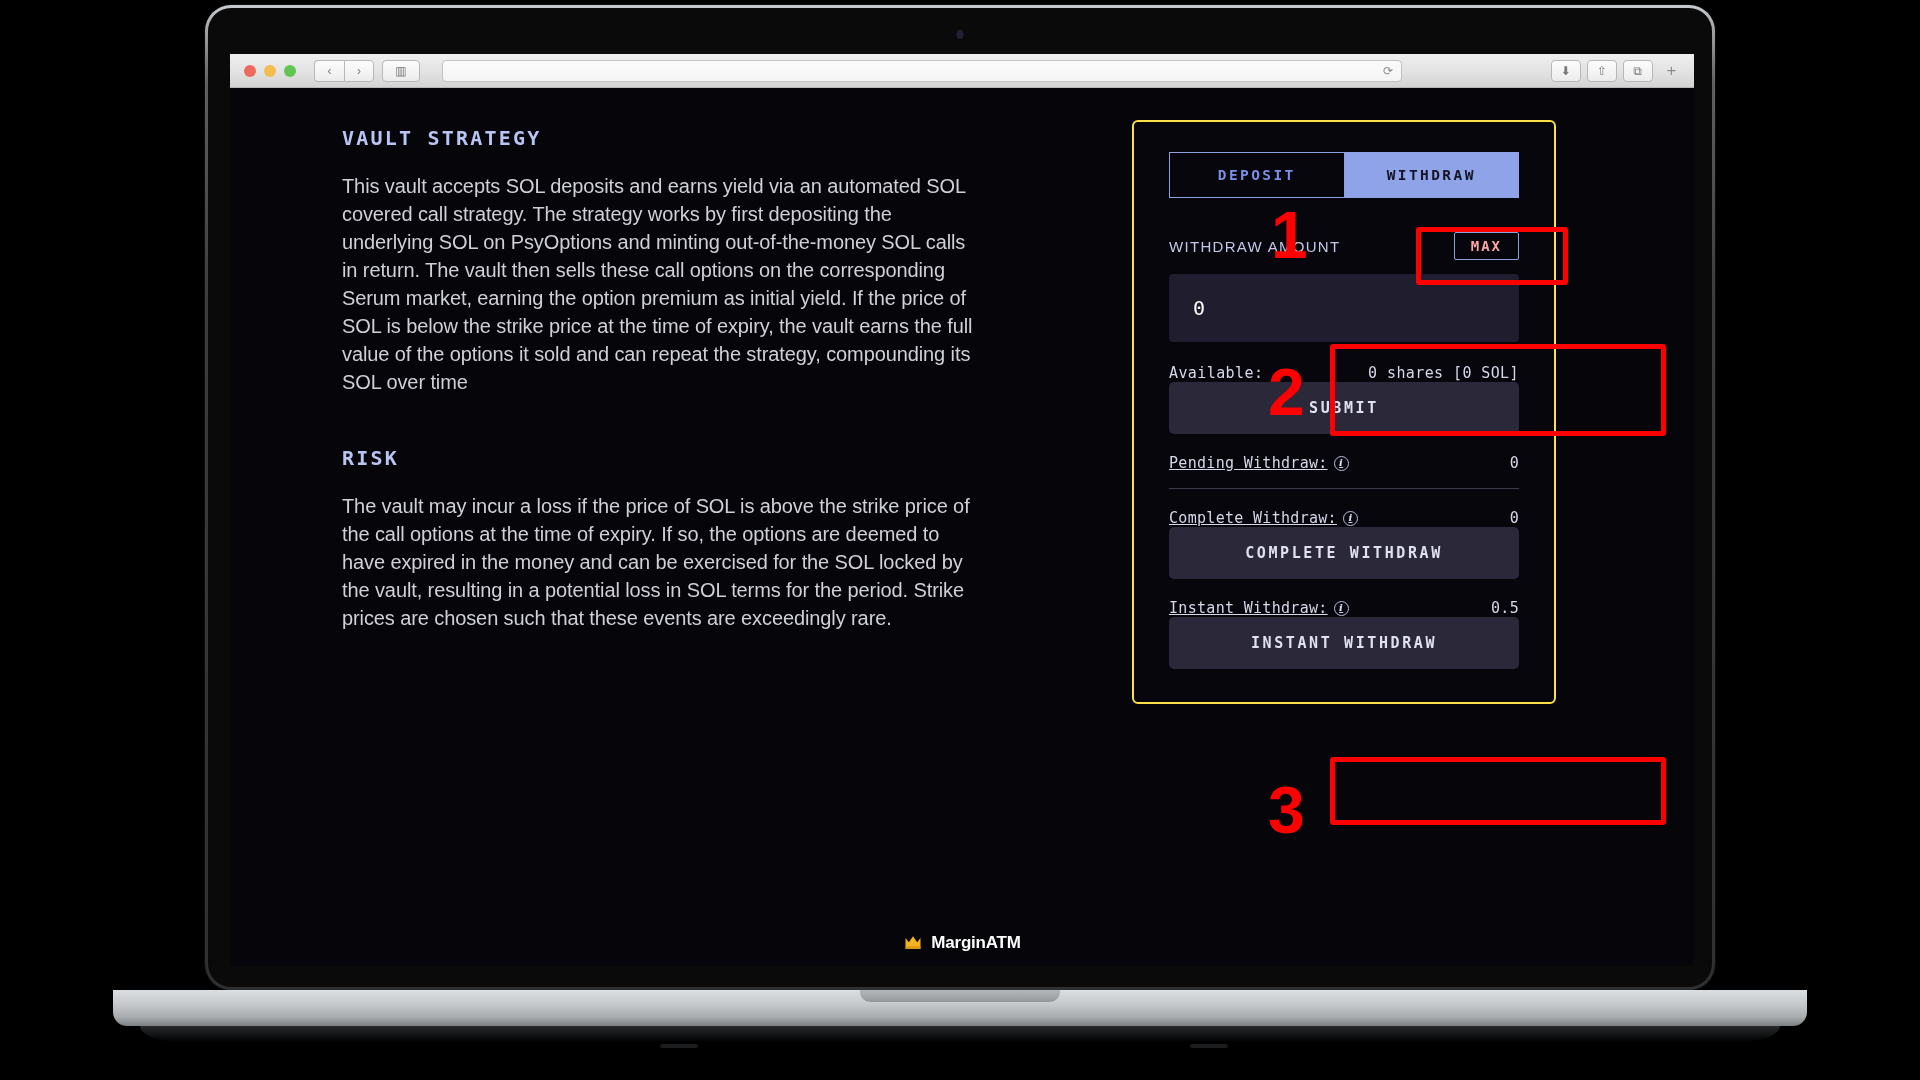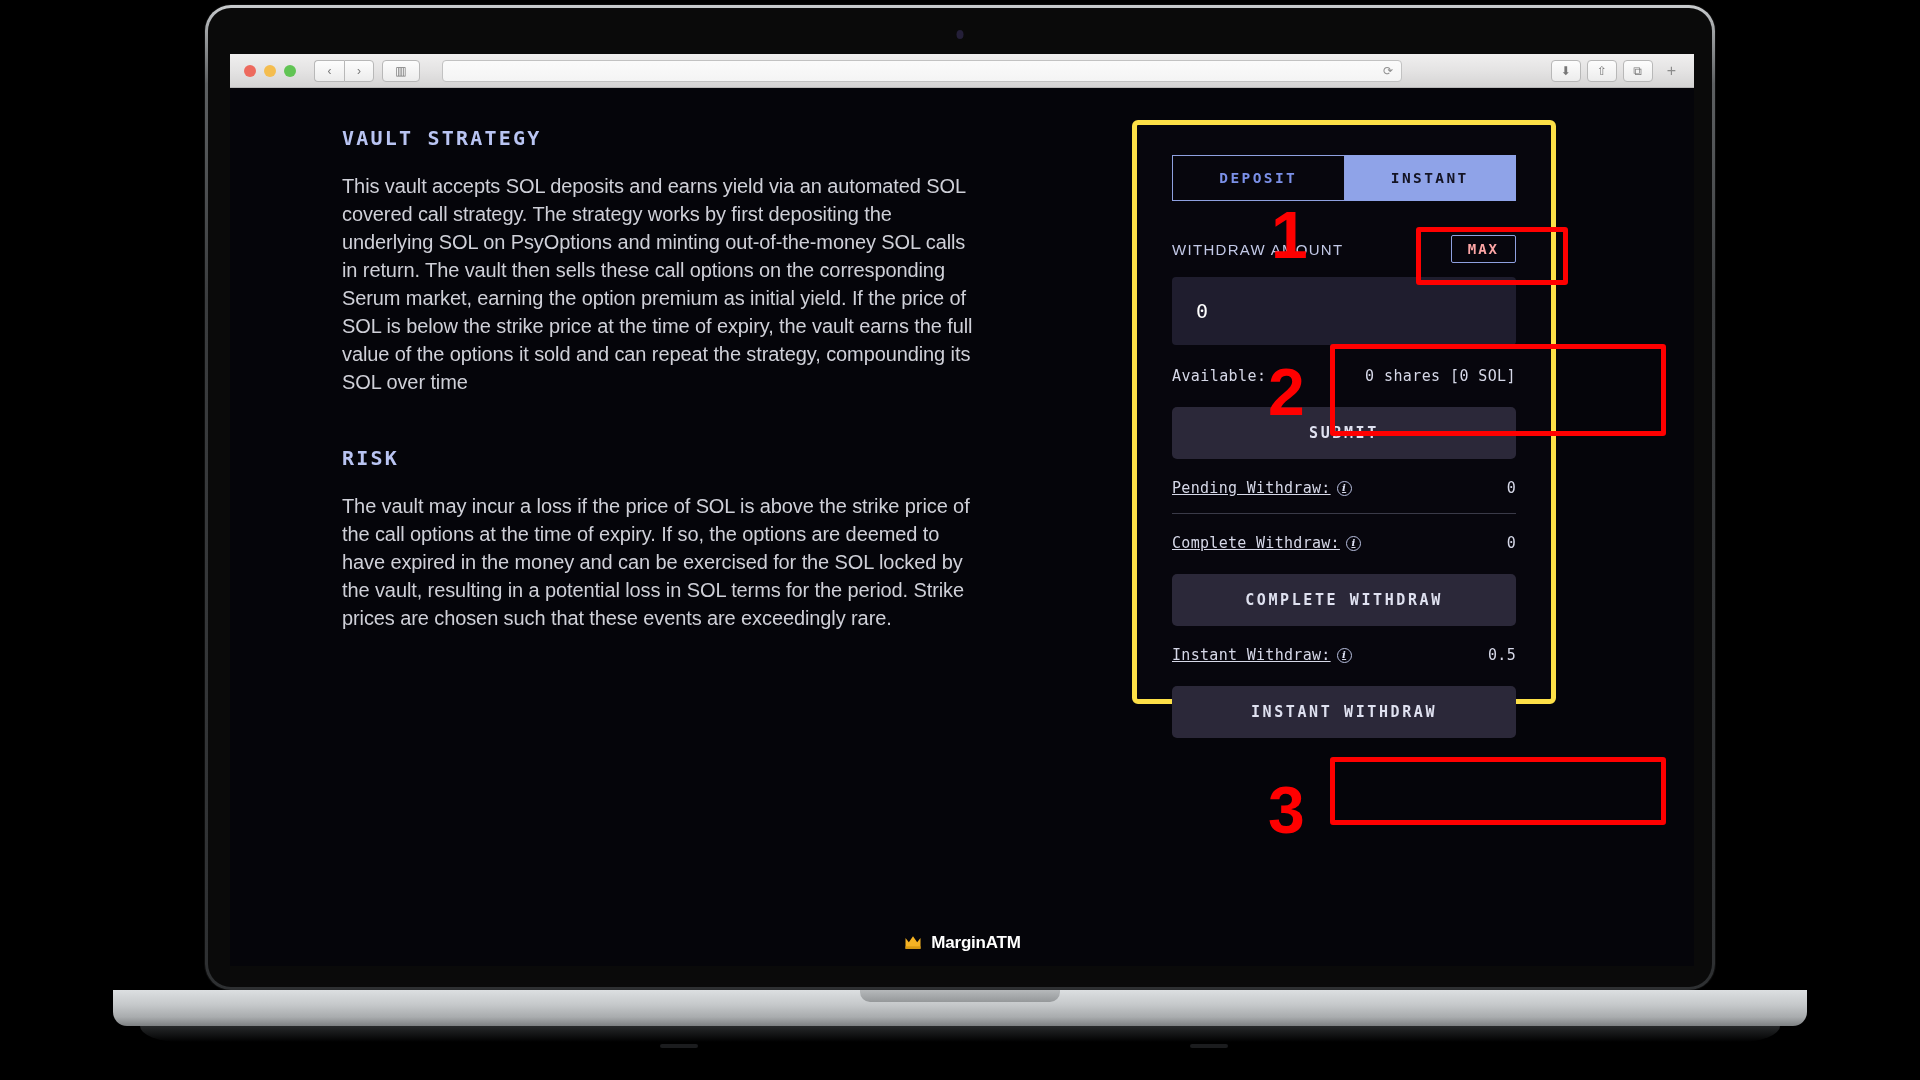--- a/index.html
+++ b/index.html
@@ -164,21 +164,21 @@
   .snap-value {
     font-family: "Liberation Sans", sans-serif;
     font-size: 21px; color: #f2f2f5;
     letter-spacing: -0.2px;
   }
 
   
   .panel {
     position: absolute; left: 902px; top: 32px;
     width: 424px; height: 584px;
-    border: 5px solid #fde047;
+    border: 2px solid #fde047;
     border-radius: 6px;
     background: #07060d;
   }
   .panel-in { position: absolute; left: 35px; right: 35px; top: 30px; }
 
   .tabs { display: flex; height: 46px; }
   .tab {
     flex: 1;
     border: 1px solid #8fa0e0;
     display: flex; align-items: center; justify-content: center;
@@ -227,21 +227,20 @@
   .avail-row {
     display: flex; justify-content: space-between; align-items: baseline;
     margin-top: 22px;
     font-family: "DejaVu Sans Mono", monospace;
     font-size: 15px;
     color: #d6d8e8;
     letter-spacing: .4px;
   }
 
   .big-btn {
-    margin-top: 22px;
     height: 52px; width: 100%;
     background: #2b2839;
     border: none; border-radius: 5px;
     font-family: "DejaVu Sans Mono", monospace;
     font-size: 15px; font-weight: bold; letter-spacing: 2.6px;
     color: #dfe1f0;
     display: flex; align-items: center; justify-content: center;
   }
 
   .stat-row {
@@ -340,21 +339,21 @@
               <div class="body-copy">The vault may incur a loss if the price of SOL is above the strike price of the call options at the time of expiry. If so, the options are deemed to have expired in the money and can be exercised for the SOL locked by the vault, resulting in a potential loss in SOL terms for the period. Strike prices are chosen such that these events are exceedingly rare.</div>
             </div>
           </div>
 
 
           <div class="panel">
             <div class="panel-in">
 
               <div class="tabs">
                 <div class="tab">DEPOSIT</div>
-                <div class="tab active">INSTANT</div>
+                <div class="tab active">WITHDRAW</div>
               </div>
 
               <div class="row-label">
                 <span class="field-label">WITHDRAW AMOUNT</span>
                 <span class="max-btn">MAX</span>
               </div>
 
               <div class="amount-box" placeholder="0">0</div>
 
               <div class="avail-row">

